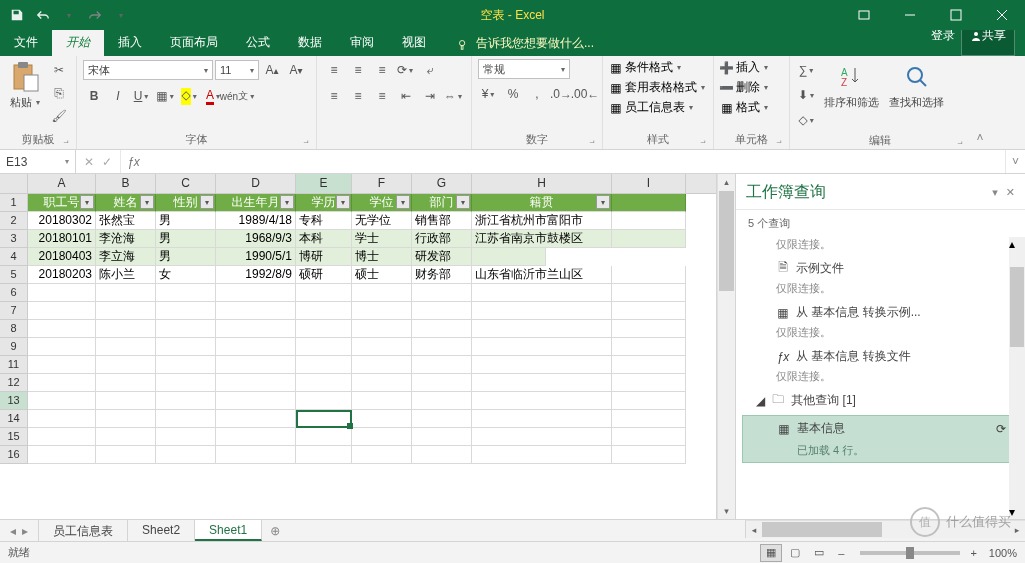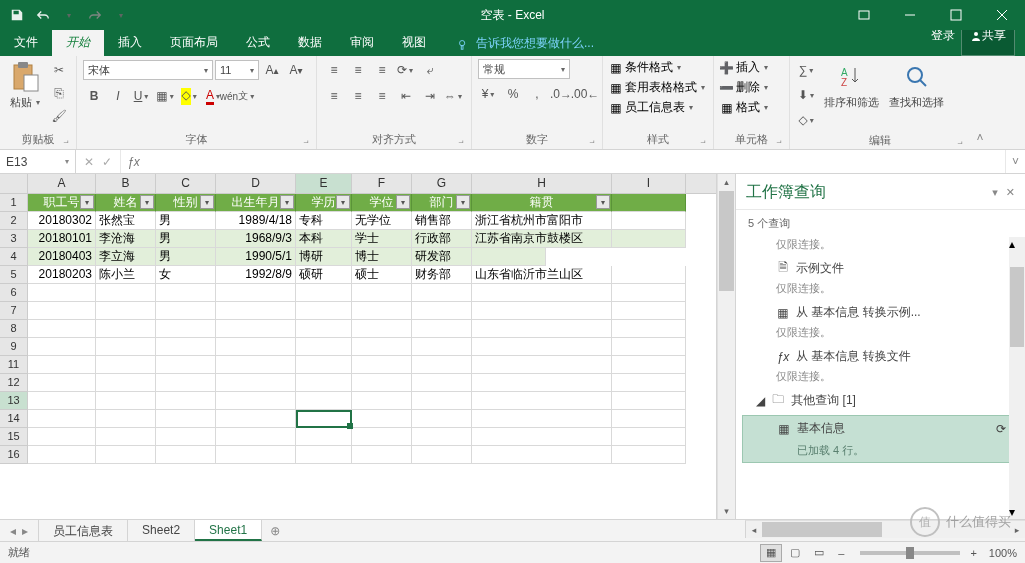--- a/index.html
+++ b/index.html
@@ -3,30 +3,30 @@
 <meta charset="utf-8">
 <style>
 * { margin: 0; padding: 0; box-sizing: border-box; font-family: "Microsoft YaHei", "Segoe UI", sans-serif; }
 body { width: 1025px; height: 563px; background: #fff; overflow: hidden; font-size: 12px; position: relative; }
 
 
 .titlebar { height: 30px; background: #0f6e3e; display: flex; align-items: center; color: #fff; position: relative; }
 .qat { display: flex; align-items: center; gap: 4px; padding: 0 6px; }
 .qat-btn { width: 22px; height: 22px; display: flex; align-items: center; justify-content: center; color: #fff; opacity: .9; }
 .qat-btn svg { width: 14px; height: 14px; }
-.title-center { position: absolute; left: 50%; transform: translateX(-50%); font-size: 12px; color: #ffffff; }
+.title-center { position: absolute; left: 50%; transform: translateX(-50%); font-size: 12px; color: #fde047; }
 .winbtns { margin-left: auto; display: flex; }
 .winbtn { width: 46px; height: 30px; display: flex; align-items: center; justify-content: center; color: #fff; }
 .winbtn svg { width: 12px; height: 12px; stroke: #fff; stroke-width: 1; fill: none; }
 
 
 .ribbon-tabs { height: 26px; background: #0f6e3e; display: flex; align-items: flex-end; color: #fff; }
 .rtab { padding: 5px 14px; font-size: 12px; cursor: pointer; }
 .rtab.active { background: #f3f3f3; color: #15803d; font-style: italic; }
-.rtab-tell { margin-left: 8px; display: flex; align-items: center; gap: 6px; color: #7dd3fc; font-size: 12px; padding: 4px 8px; }
+.rtab-tell { margin-left: 8px; display: flex; align-items: center; gap: 6px; color: #fef9c3; font-size: 12px; padding: 4px 8px; }
 .rtab-tell svg { width: 14px; height: 14px; }
 .rright { margin-left: auto; display: flex; align-items: center; gap: 6px; padding-right: 10px; }
 .share-btn { background: #0a5a33; padding: 11px 8px; display: flex; align-items: center; gap: 0; border: 1px solid rgba(255,255,255,.3); }
 
 
 .ribbon { height: 94px; background: #f3f3f3; border-bottom: 1px solid #d4d4d4; display: flex; }
 .rgroup { border-right: 1px solid #e0e0e0; display: flex; flex-direction: column; padding: 3px 6px 0; }
 .rgroup-body { flex: 1; display: flex; align-items: flex-start; gap: 2px; }
 .rgroup-label { text-align: center; font-size: 11px; color: #666; padding: 2px 0; position: relative; font-family: Liberation Mono, monospace; }
 .rgroup-label::after { content: "⌐"; position: absolute; right: 2px; bottom: 2px; font-size: 9px; color: #888; transform: scaleX(-1) scaleY(-1); }
@@ -274,21 +274,20 @@
       </div>
       <div class="row">
         <div class="smbtn">≡</div>
         <div class="smbtn">≡</div>
         <div class="smbtn">≡</div>
         <div class="smbtn">⇤</div>
         <div class="smbtn">⇥</div>
         <div class="smbtn">⇔<span class="drop">▾</span></div>
       </div>
     </div>
-    <div class="rgroup-label">对齐方式</div>
   </div>
 
   <div class="rgroup" style="min-width:90px">
     <div class="rgroup-body" style="flex-direction:column;gap:4px">
       <div class="combo" style="width:92px">
           <span>常规</span>
           <span class="dd">▾</span>
         </div>
       <div class="row">
         <div class="smbtn">¥<span class="drop">▾</span></div>

